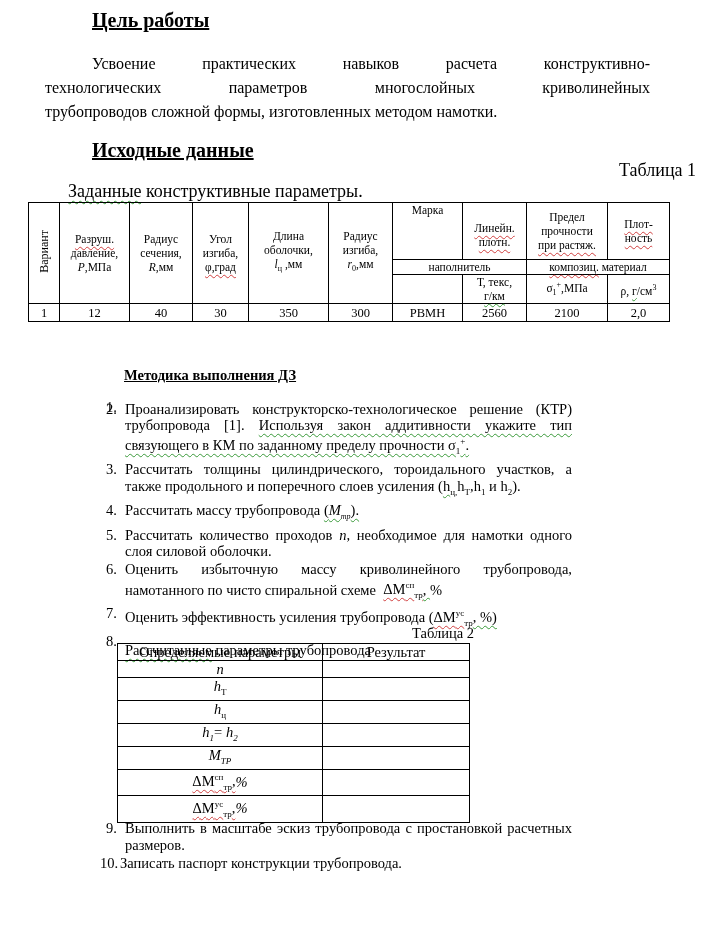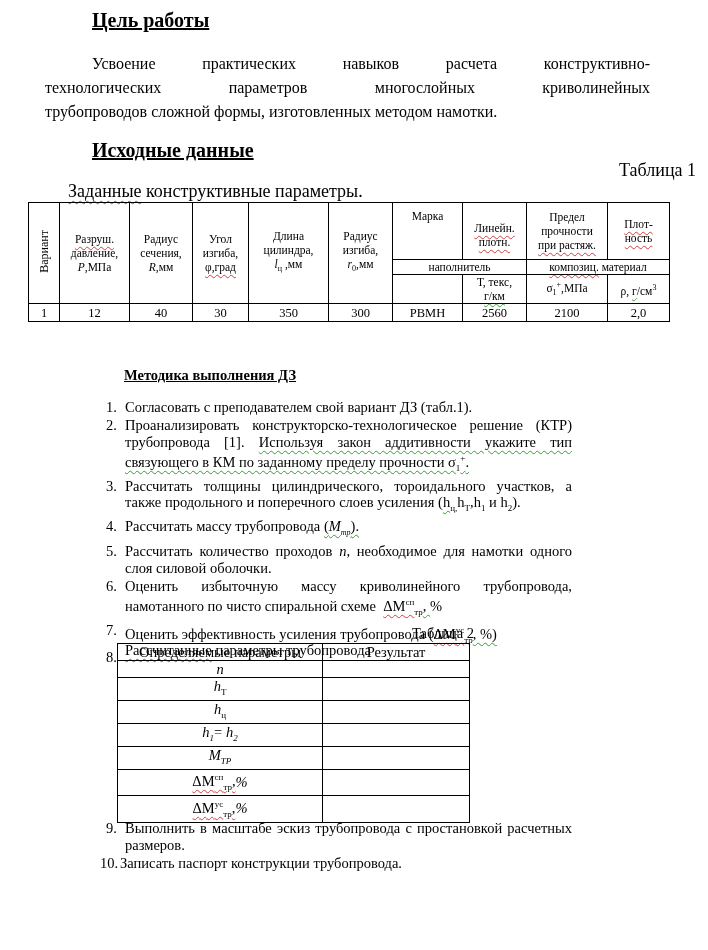--- a/index.html
+++ b/index.html
@@ -63,26 +63,26 @@
     <td rowspan="3">
       <span class="wavy-r">Разруш.</span><br><span>давление,</span><br><span class="it">P</span>,МПа
     </td>
     <td rowspan="3">
       <span>Радиус</span><br><span>сечения,</span><br><span class="it">R</span>,мм
     </td>
     <td rowspan="3">
       <span>Угол</span><br><span>изгиба,</span><br><span class="wavy-r">φ,град</span>
     </td>
     <td rowspan="3">
-      <span>Длина</span><br><span>цилиндра,</span><br><span class="it">l</span><sub style="font-size:8px;">ц</sub> ,мм
+      <span>Длина</span><br><span>оболочки,</span><br><span class="it">l</span><sub style="font-size:8px;">ц</sub> ,мм
     </td>
     <td rowspan="3">
       <span>Радиус</span><br><span>изгиба,</span><br><span class="it">r</span><sub style="font-size:8px;">0</sub>,мм
     </td>
-    <td style="vertical-align:top; padding-top:6px;margin-left:42px;">Марка</td>
+    <td style="vertical-align:top; margin-left:42px;">Марка</td>
     <td style="vertical-align:top; padding-top:18px;">
       <span class="wavy-r">Линейн.</span><br><span class="wavy-r">плотн.</span>
     </td>
     <td>
       <span>Предел</span><br><span>прочности</span><br><span class="wavy-r">при растяж.</span>
     </td>
     <td>
       <span class="wavy-r">Плот-</span><br><span class="wavy-r">ность</span>
     </td>
   </tr>
@@ -107,21 +107,21 @@
     <td>2560</td>
     <td>2100</td>
     <td>2,0</td>
   </tr>
 </tbody>
   </table>
 
 <div class="abs m-head" style="left:124px; top:367px;">Методика выполнения ДЗ</div>
 
 <ol class="steps">
-  <li><span class="num">1.</span><span>Согласовать с преподавателем свой вариант ДЗ (табл.1).</span></li>
+  <li><span class="num">1.</span></li>
   <li><span class="num">2.</span>Проанализировать конструкторско-технологическое решение (КТР) трубопровода [1]. <span class="wavy-g">Используя закон аддитивности укажите тип связующего в КМ по заданному пределу прочности σ<sub style="font-size:9px;">1</sub><sup style="font-size:9px;">+</sup>.</span></li>
   <li><span class="num">3.</span>Рассчитать толщины цилиндрического, тороидального участков, а также продольного и поперечного слоев усиления (<span class="wavy-g">h<sub style="font-size:9px;">ц,</sub></span>h<sub style="font-size:9px;">T</sub>,h<sub style="font-size:9px;">1</sub> и h<sub style="font-size:9px;">2</sub>).</li>
   <li><span class="num">4.</span>Рассчитать массу трубопровода <span class="wavy-g">(<span class="it">M<sub style="font-size:8px;">тр</sub></span>).</span></li>
   <li><span class="num">5.</span>Рассчитать количество проходов <span class="it">n</span>, необходимое для намотки одного слоя силовой оболочки.</li>
   <li><span class="num">6.</span>Оценить избыточную массу криволинейного трубопровода, намотанного по чисто спиральной схеме &nbsp;<span class="wavy-r">ΔM<sup style="font-size:9px;">сп</sup><sub style="font-size:9px;">тр</sub></span><span class="wavy-g">, </span>%</li>
   <li><span class="num">7.</span>Оценить эффективность усиления трубопровода (<span class="wavy-r">ΔM<sup style="font-size:9px;">ус</sup><sub style="font-size:9px;">тр</sub></span><span class="wavy-g">, %)</span></li>
   <li><span class="num">8.</span></li>
 </ol>
 
 <div class="abs" style="left:412px; top:625px; font-size:14.5px;">Таблица 2</div>

